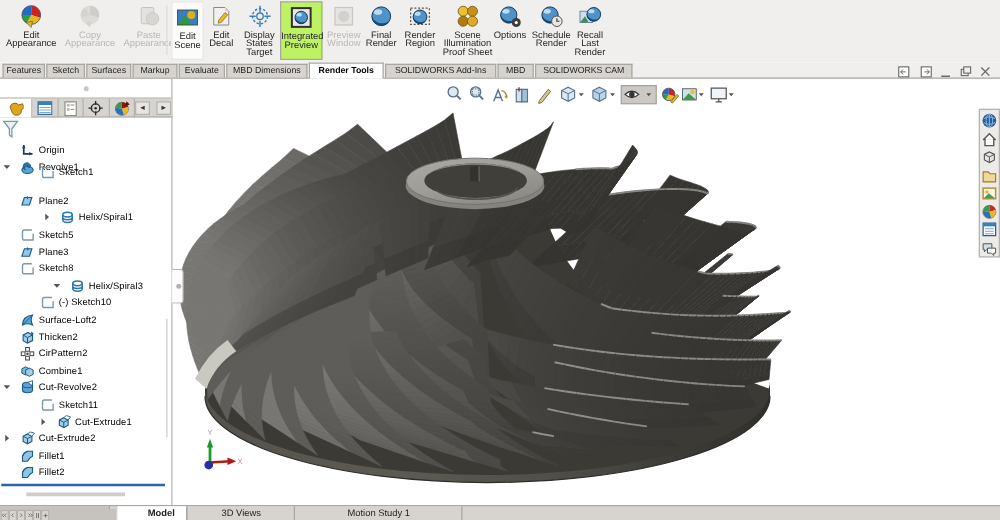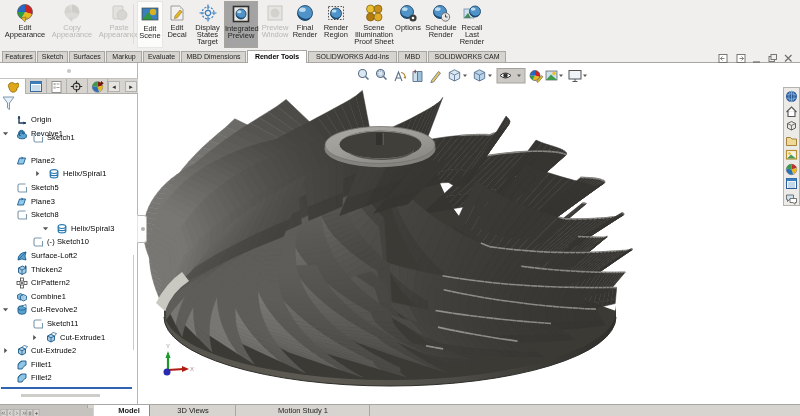--- a/index.html
+++ b/index.html
@@ -5,21 +5,21 @@
   * { margin:0; padding:0; box-sizing:border-box; }
   html,body { width:800px; height:416px; overflow:hidden; font-family:"Liberation Sans", sans-serif; background:#fff; }
   #app { position:relative; width:800px; height:416px; background:#ffffff; overflow:hidden; }
   
   #ribbon { position:absolute; left:0; top:0; width:800px; height:50px; background:#f0efed; }
   #ribbon .rb { position:absolute; top:1px; height:47px; text-align:center; font-size:7.5px; color:#262626; line-height:7px; }
   #ribbon .rb .ic { display:block; margin:2px auto 2px auto; width:20px; height:20px; }
   #ribbon .rb .t { line-height:6.9px; }
   #ribbon .rb.dis { color:#b9b7b3; }
   #ribbon .rb.hov { background:#fcfcfb; border:1px solid #e8e6e3; }
-  #ribbon .rb.press { background:#a3a3a3; border:1px solid #a8a5a1;text-align:center; }
+  #ribbon .rb.press { background:#bef264; border:1px solid #a8a5a1;text-align:center; }
   .vsep { position:absolute; top:4px; width:1px; height:40px; background:#dedcd8; }
   
   #tabrow { position:absolute; left:0; top:50px; width:800px; height:13px; background:#f0efed; }
   #tabline { position:absolute; left:0; top:62px; width:800px; height:1px; background:#a9a7a3; z-index:1; }
   .tab { position:absolute; top:1px; height:11px; background:#d7d4cf; border:1px solid #a9a7a3; border-bottom:none; font-size:7px; color:#1e1e1e; text-align:center; line-height:10px; }
   .tab.active { top:0px; height:13px; background:#ffffff; z-index:3; color:#000; line-height:12px; font-weight:bold; }
   
   #viewport { position:absolute; left:138px; top:63px; width:662px; height:341px; background:#ffffff; overflow:hidden; }
   #lpanel { position:absolute; left:0; top:63px; width:138px; height:341px; background:#ffffff; border-right:1px solid #b9b7b3; }
   #pdot { position:absolute; left:67px; top:69px; width:4px; height:4px; border-radius:50%; background:#c9c7c3; }

